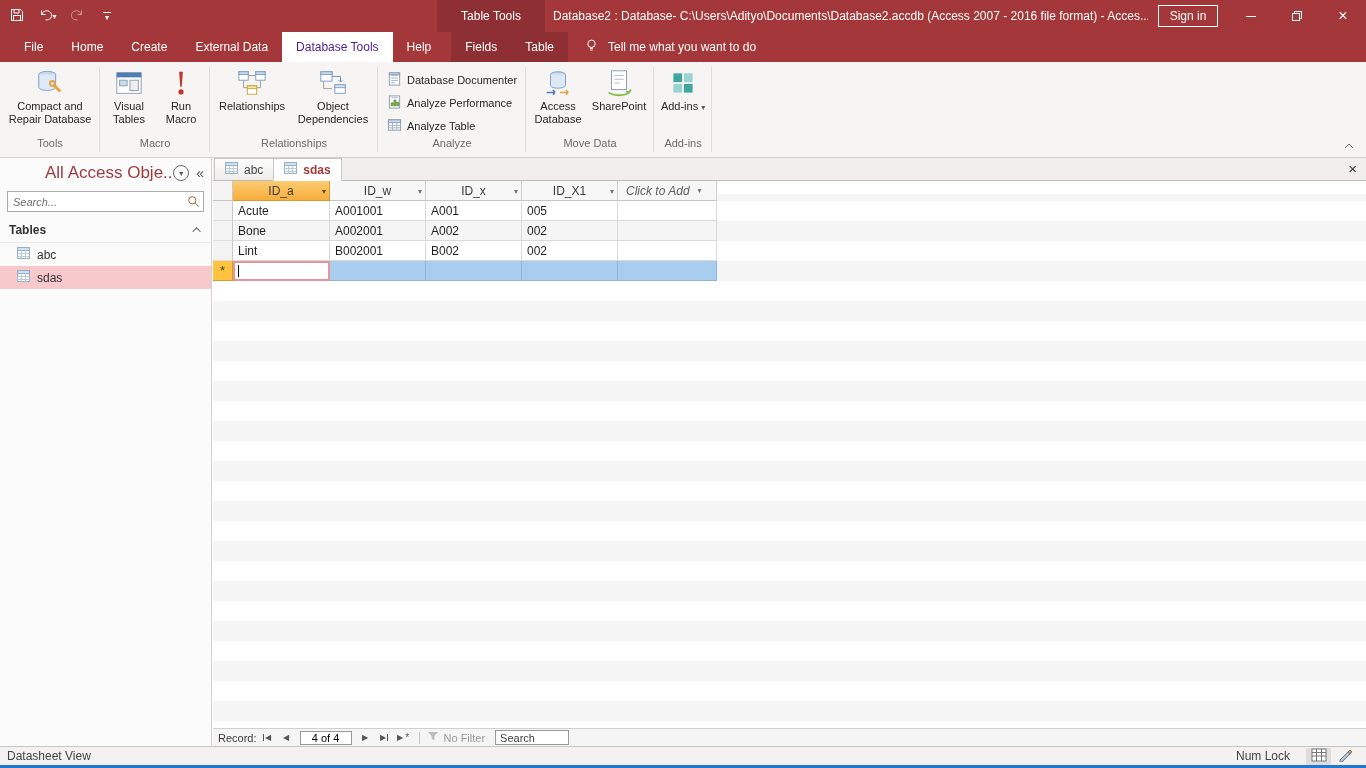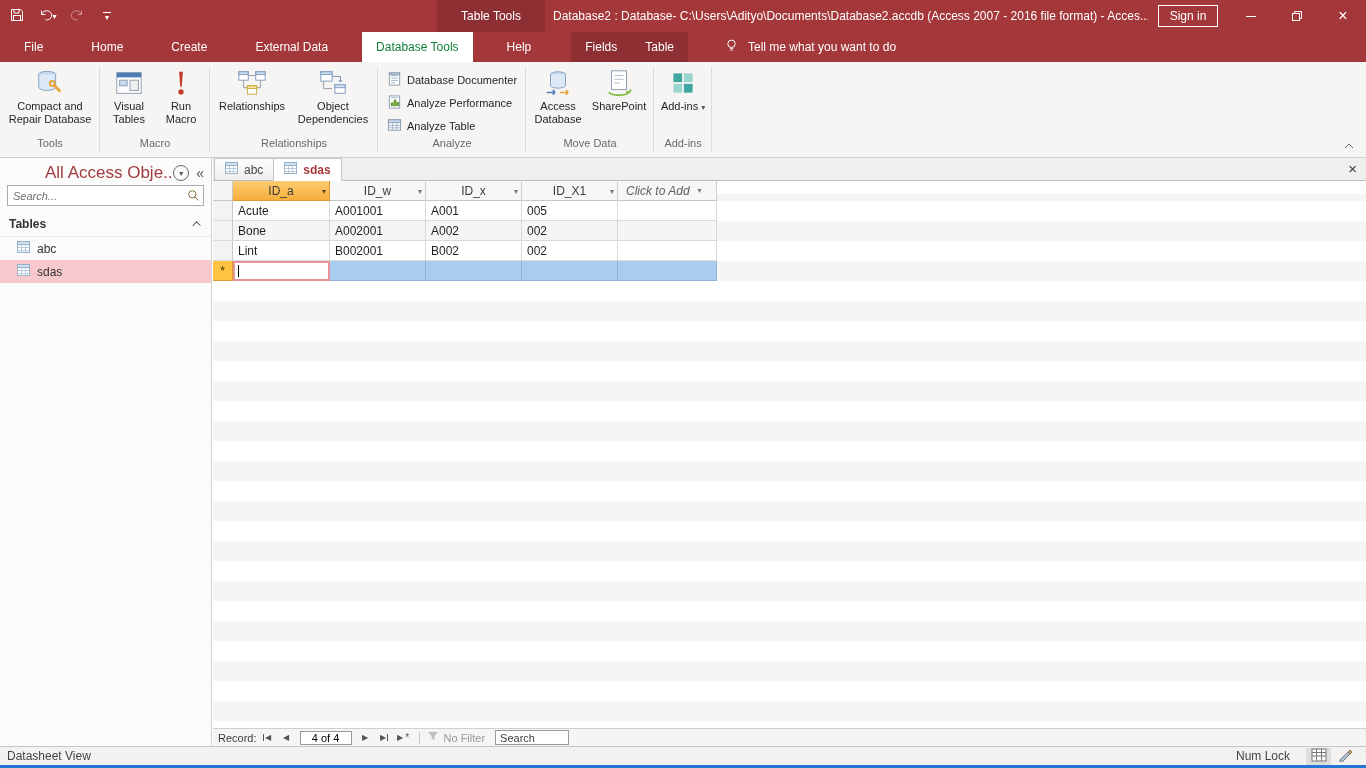--- a/index.html
+++ b/index.html
@@ -17,23 +17,23 @@
   .qat-more .arr { font-size:8px; color:#fff; }
   .ctx-patch { position:absolute; left:437px; top:0; width:108px; height:32px; background:#8E2F33; display:flex; align-items:center; justify-content:center; font-size:12px; color:#fff; }
   .win-title { position:absolute; left:553px; top:0; height:32px; display:flex; align-items:center; white-space:nowrap; overflow:hidden; max-width:595px; font-size:12px; }
   .signin-btn { position:absolute; right:148px; top:5px; width:60px; height:22px; border:1px solid #fff; background:transparent; color:#fff; font-size:12px; font-family:inherit; }
   .win-controls { position:absolute; right:0; top:0; height:32px; display:flex; }
   .win-btn { width:46px; height:32px; display:flex; align-items:center; justify-content:center; color:#fff; background:none; border:none; }
   .win-btn .minbar { width:10px; height:1px; background:#fff; }
   .win-btn.closex { font-size:16px; font-weight:normal; }
 
   
-  .ribbon-tabs { position:absolute; top:32px; left:0; right:0; height:30px; background:#A4373A; display:flex; align-items:stretch; color:#fff; padding-left:10px;gap:20px; }
+  .ribbon-tabs { position:absolute; top:32px; left:0; right:0; height:30px; background:#A4373A; display:flex; align-items:stretch; color:#fff; padding-left:10px; }
   .rtab { display:flex; align-items:center; padding:0 14px; font-size:12px; white-space:nowrap; }
-  .rtab.active { background:#fff; color:#15803d; }
+  .rtab.active { background:#fff; color:#4c1d95; }
   .ctx-tabs { display:flex; align-items:stretch; background:#8E2F33; margin-left:6px; }
   .tellme { display:flex; align-items:center; gap:9px; margin-left:16px; font-size:12px; white-space:nowrap; }
 
   
   .ribbon-body { position:absolute; top:62px; left:0; right:0; height:96px; background:#F6F5F4; border-bottom:1px solid #D2CFCD; }
   .rgroups { display:flex; height:95px; }
   .rgroup { position:relative; display:flex; align-items:flex-start; padding:2px 3px 16px 3px; }
   .rgroup::after { content:""; position:absolute; right:0; top:5px; bottom:5px; width:1px; background:#E0DEDC; }
   .rgroup-label { position:absolute; bottom:8px; left:0; right:0; text-align:center; font-size:11px; color:#6A6A6A; }
   .bigbtn { display:flex; flex-direction:column; align-items:center; gap:1px; width:62px; padding:3px 2px 0 2px; background:none; border:none; font-family:inherit; font-size:11px; line-height:13px; text-align:center; color:#262626; }
@@ -44,21 +44,21 @@
   .smallbtn { display:flex; align-items:center; gap:5px; height:21px; padding:0 6px; background:none; border:none; font-family:inherit; font-size:11px; color:#262626; white-space:nowrap; }
   .drop-arr { font-size:8px; color:#595959; }
   .ribbon-collapse { position:absolute; right:12px; bottom:5px; background:none; border:none; }
 
   
   .navpane { position:absolute; left:0; top:158px; width:212px; bottom:22px; background:#FCFBFB; border-right:1px solid #D4D2D0; }
   .np-title { display:flex; align-items:center; padding:5px 7px 2px 9px; color:#9E3B3E; font-size:17px; }
   .np-title .txt { flex:1; white-space:nowrap; overflow:hidden;margin-left:36px; }
   .np-menu { width:16px; height:16px; border:1px solid #6a6a6a; border-radius:50%; display:flex; align-items:center; justify-content:center; font-size:8px; color:#555; background:none; margin-right:7px; }
   .np-collapse { background:none; border:none; font-size:14px; color:#555; line-height:14px; }
-  .np-search { position:relative; margin:0 7px 5px 7px; }
+  .np-search { position:relative; margin:6px 7px 5px 7px; }
   .np-search input { width:100%; height:21px; border:1px solid #ABABAB; padding:0 20px 0 5px; font-size:11px; font-family:inherit; background:#fff; }
   .np-search input::placeholder { color:#6f6f6f; font-style:italic; }
   .np-search .mag { position:absolute; right:4px; top:4px; }
   .np-group { display:flex; align-items:center; padding:6px 10px 5px 9px; font-weight:bold; color:#333; border-bottom:1px solid #ECEAE8; }
   .np-group .txt { flex:1; font-size:12px; }
   .chev-up { display:inline-block; width:6px; height:6px; border-left:1px solid #555; border-top:1px solid #555; transform:rotate(45deg) translateY(2px); }
   .np-item { display:flex; align-items:center; gap:7px; height:23px; padding-left:17px; color:#333; font-size:12px; }
   .np-item.selected { background:#F7C9CC; }
 
   

